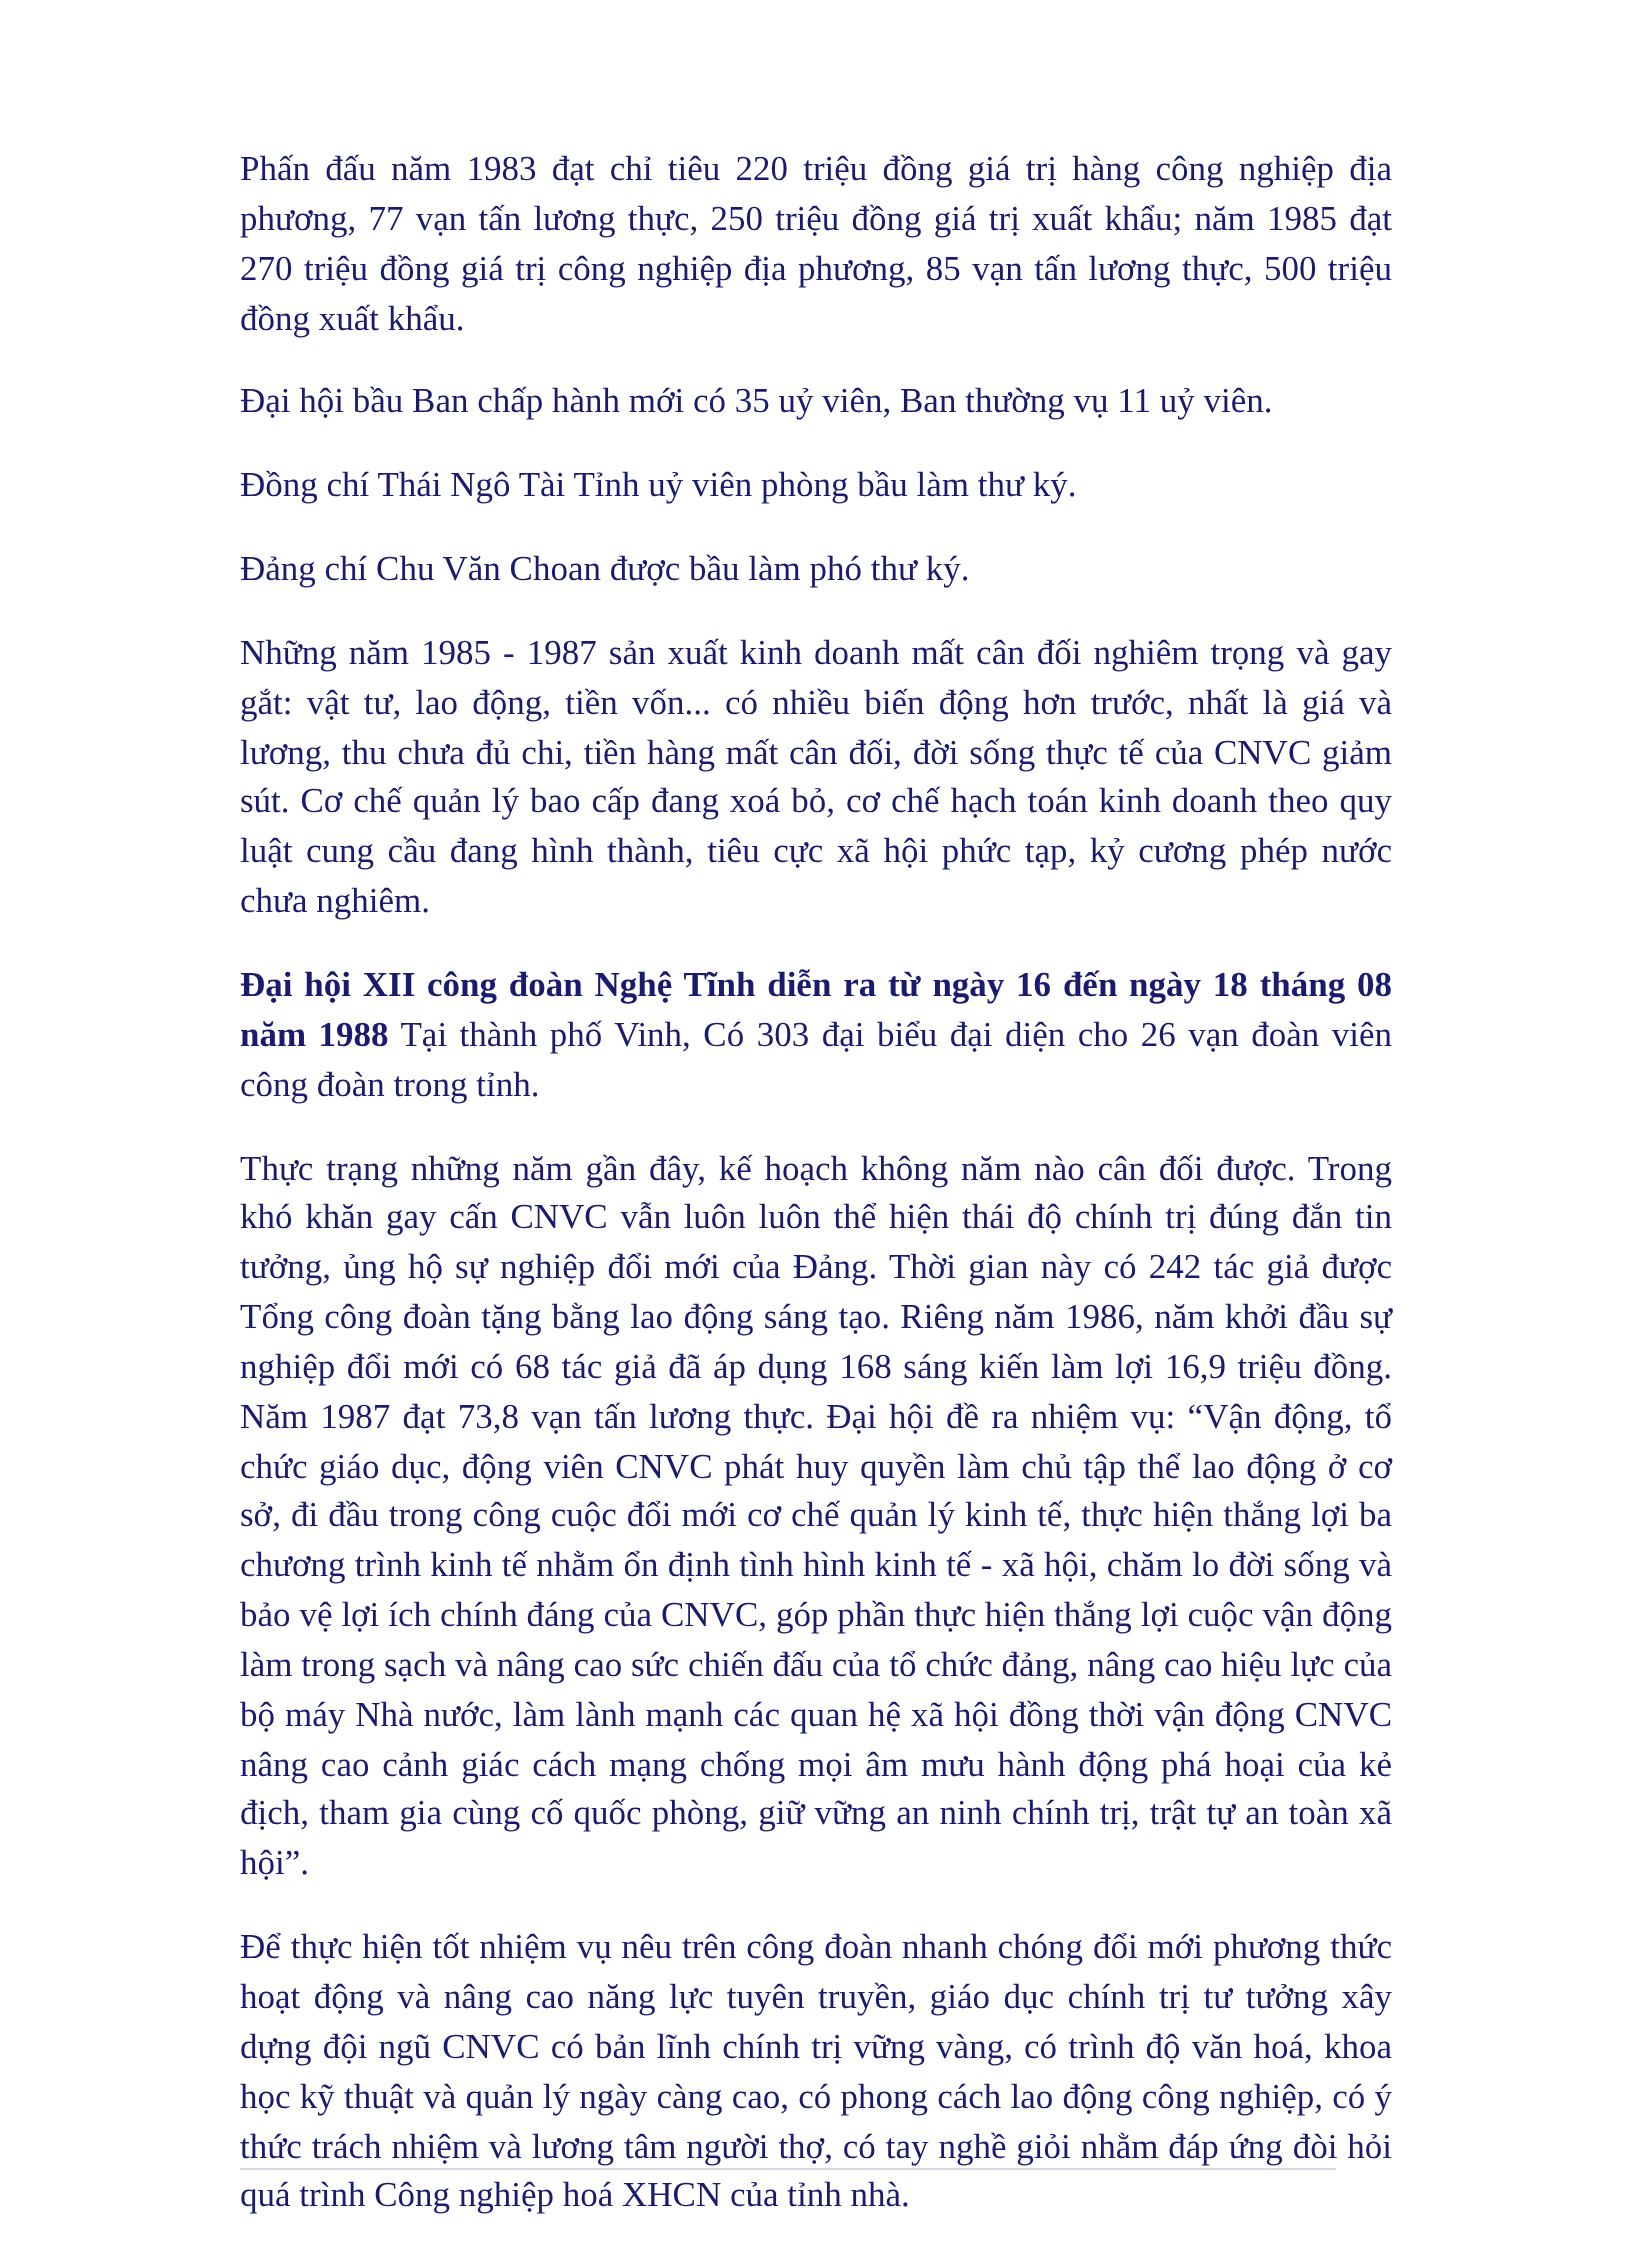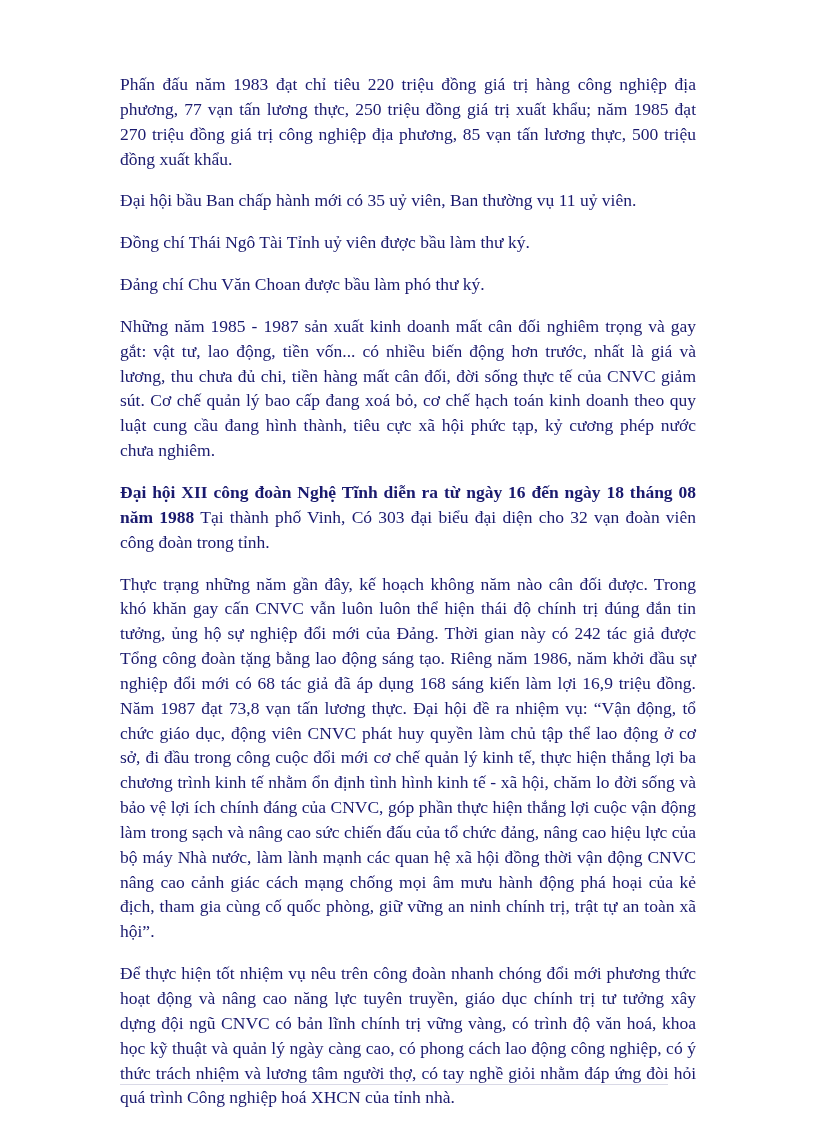--- a/index.html
+++ b/index.html
@@ -49,27 +49,27 @@
 </head>
 <body>
 
 <div class="page">
   <div class="doc-body">
 
     <p class="para">Phấn đấu năm 1983 đạt chỉ tiêu 220 triệu đồng giá trị hàng công nghiệp địa phương, 77 vạn tấn lương thực, 250 triệu đồng giá trị xuất khẩu; năm 1985 đạt 270 triệu đồng giá trị công nghiệp địa phương, 85 vạn tấn lương thực, 500 triệu đồng xuất khẩu.</p>
 
     <p class="para">Đại hội bầu Ban chấp hành mới có 35 uỷ viên, Ban thường vụ 11 uỷ viên.</p>
 
-    <p class="para">Đồng chí Thái Ngô Tài Tỉnh uỷ viên được bầu làm thư ký.</p>
+    <p class="para">Đồng chí Thái Ngô Tài Tỉnh uỷ viên phòng bầu làm thư ký.</p>
 
     <p class="para">Đảng chí Chu Văn Choan được bầu làm phó thư ký.</p>
 
     <p class="para">Những năm 1985 - 1987 sản xuất kinh doanh mất cân đối nghiêm trọng và gay gắt: vật tư, lao động, tiền vốn... có nhiều biến động hơn trước, nhất là giá và lương, thu chưa đủ chi, tiền hàng mất cân đối, đời sống thực tế của CNVC giảm sút. Cơ chế quản lý bao cấp đang xoá bỏ, cơ chế hạch toán kinh doanh theo quy luật cung cầu đang hình thành, tiêu cực xã hội phức tạp, kỷ cương phép nước chưa nghiêm.</p>
 
-    <p class="para"><span class="bold-lead">Đại hội XII công đoàn Nghệ Tĩnh diễn ra từ ngày 16 đến ngày 18 tháng 08 năm 1988</span><span> Tại thành phố Vinh, Có 303 đại biểu đại diện cho 32 vạn đoàn viên công đoàn trong tỉnh.</span></p>
+    <p class="para"><span class="bold-lead">Đại hội XII công đoàn Nghệ Tĩnh diễn ra từ ngày 16 đến ngày 18 tháng 08 năm 1988</span><span> Tại thành phố Vinh, Có 303 đại biểu đại diện cho 26 vạn đoàn viên công đoàn trong tỉnh.</span></p>
 
     <p class="para">Thực trạng những năm gần đây, kế hoạch không năm nào cân đối được. Trong khó khăn gay cấn CNVC vẫn luôn luôn thể hiện thái độ chính trị đúng đắn tin tưởng, ủng hộ sự nghiệp đổi mới của Đảng. Thời gian này có 242 tác giả được Tổng công đoàn tặng bằng lao động sáng tạo. Riêng năm 1986, năm khởi đầu sự nghiệp đổi mới có 68 tác giả đã áp dụng 168 sáng kiến làm lợi 16,9 triệu đồng. Năm 1987 đạt 73,8 vạn tấn lương thực. Đại hội đề ra nhiệm vụ: “Vận động, tổ chức giáo dục, động viên CNVC phát huy quyền làm chủ tập thể lao động ở cơ sở, đi đầu trong công cuộc đổi mới cơ chế quản lý kinh tế, thực hiện thắng lợi ba chương trình kinh tế nhằm ổn định tình hình kinh tế - xã hội, chăm lo đời sống và bảo vệ lợi ích chính đáng của CNVC, góp phần thực hiện thắng lợi cuộc vận động làm trong sạch và nâng cao sức chiến đấu của tổ chức đảng, nâng cao hiệu lực của bộ máy Nhà nước, làm lành mạnh các quan hệ xã hội đồng thời vận động CNVC nâng cao cảnh giác cách mạng chống mọi âm mưu hành động phá hoại của kẻ địch, tham gia cùng cố quốc phòng, giữ vững an ninh chính trị, trật tự an toàn xã hội”.</p>
 
     <p class="para">Để thực hiện tốt nhiệm vụ nêu trên công đoàn nhanh chóng đổi mới phương thức hoạt động và nâng cao năng lực tuyên truyền, giáo dục chính trị tư tưởng xây dựng đội ngũ CNVC có bản lĩnh chính trị vững vàng, có trình độ văn hoá, khoa học kỹ thuật và quản lý ngày càng cao, có phong cách lao động công nghiệp, có ý thức trách nhiệm và lương tâm người thợ, có tay nghề giỏi nhằm đáp ứng đòi hỏi quá trình Công nghiệp hoá XHCN của tỉnh nhà.</p>
 
   </div>
   <div class="footer-rule"></div>
 </div>
 
 </body></html>

